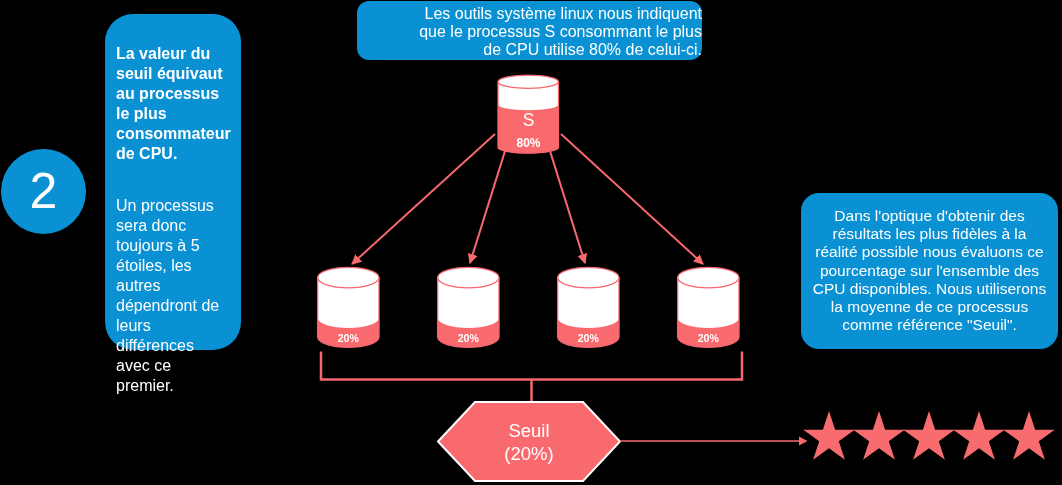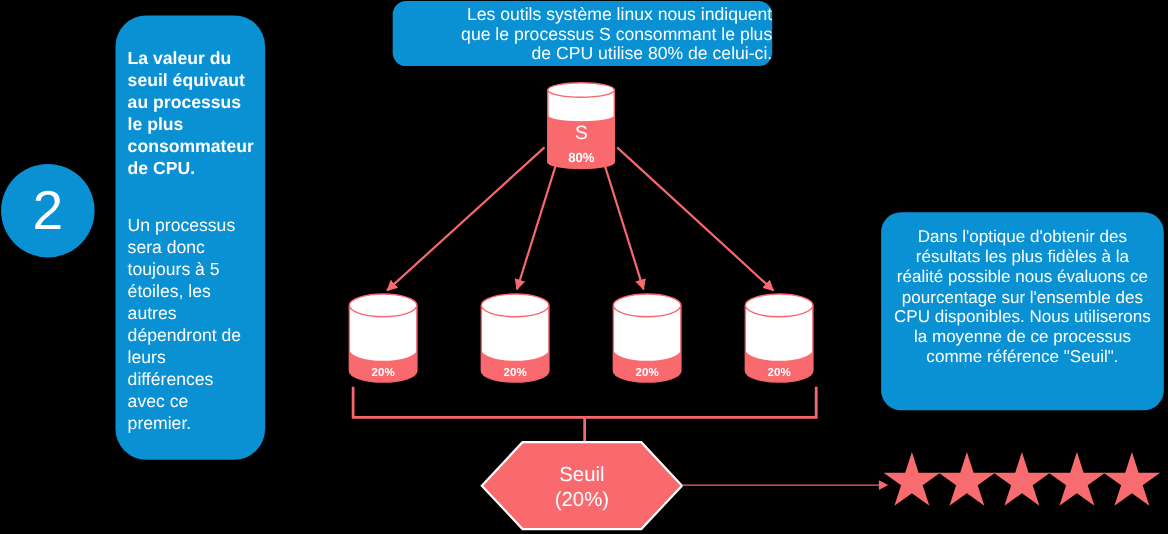--- a/index.html
+++ b/index.html
@@ -2,26 +2,26 @@
 <html><head>
 <meta charset="utf-8">
 <style>
   html,body{margin:0;padding:0;background:#000;}
   body{width:1062px;height:485px;position:relative;overflow:hidden;
        font-family:"Liberation Sans", sans-serif;}
   .box{position:absolute;background:#0991d4;color:#fff;box-sizing:border-box;}
   #circle2{left:1px;top:149px;width:85px;height:85px;border-radius:50%;
            background:#0991d4;color:#fff;font-size:50px;line-height:85px;
            text-align:center;position:absolute;}
-  #leftbox{left:105px;top:14px;width:136px;height:404px;border-radius:28px;
+  #leftbox{left:105px;top:14px;width:136px;height:336px;border-radius:28px;
            padding:30px 8px 0 11px;font-size:16px;line-height:19.9px;}
   #leftbox b{font-size:16px;}
   #topbox{left:357px;top:1px;width:345px;height:59px;border-radius:12px;
           font-size:16px;line-height:17.8px;text-align:right;padding-top:4px;}
-  #rightbox{left:801px;top:193px;width:257px;height:180px;border-radius:18px;
+  #rightbox{left:801px;top:193px;width:257px;height:156px;border-radius:18px;
             font-size:15.5px;line-height:18.2px;text-align:center;padding-top:14px;}
   svg{position:absolute;left:0;top:0;}
   svg text{font-family:"Liberation Sans", sans-serif;fill:#fff;}
 </style>
 </head>
 <body>
 <svg width="1062" height="485" viewBox="0 0 1062 485">
   <defs>
     <marker id="ah" markerWidth="12" markerHeight="12" refX="9" refY="5" orient="auto" markerUnits="userSpaceOnUse">
       <path d="M0,0 L10,5 L0,10 z" fill="#f96a6f"></path>

